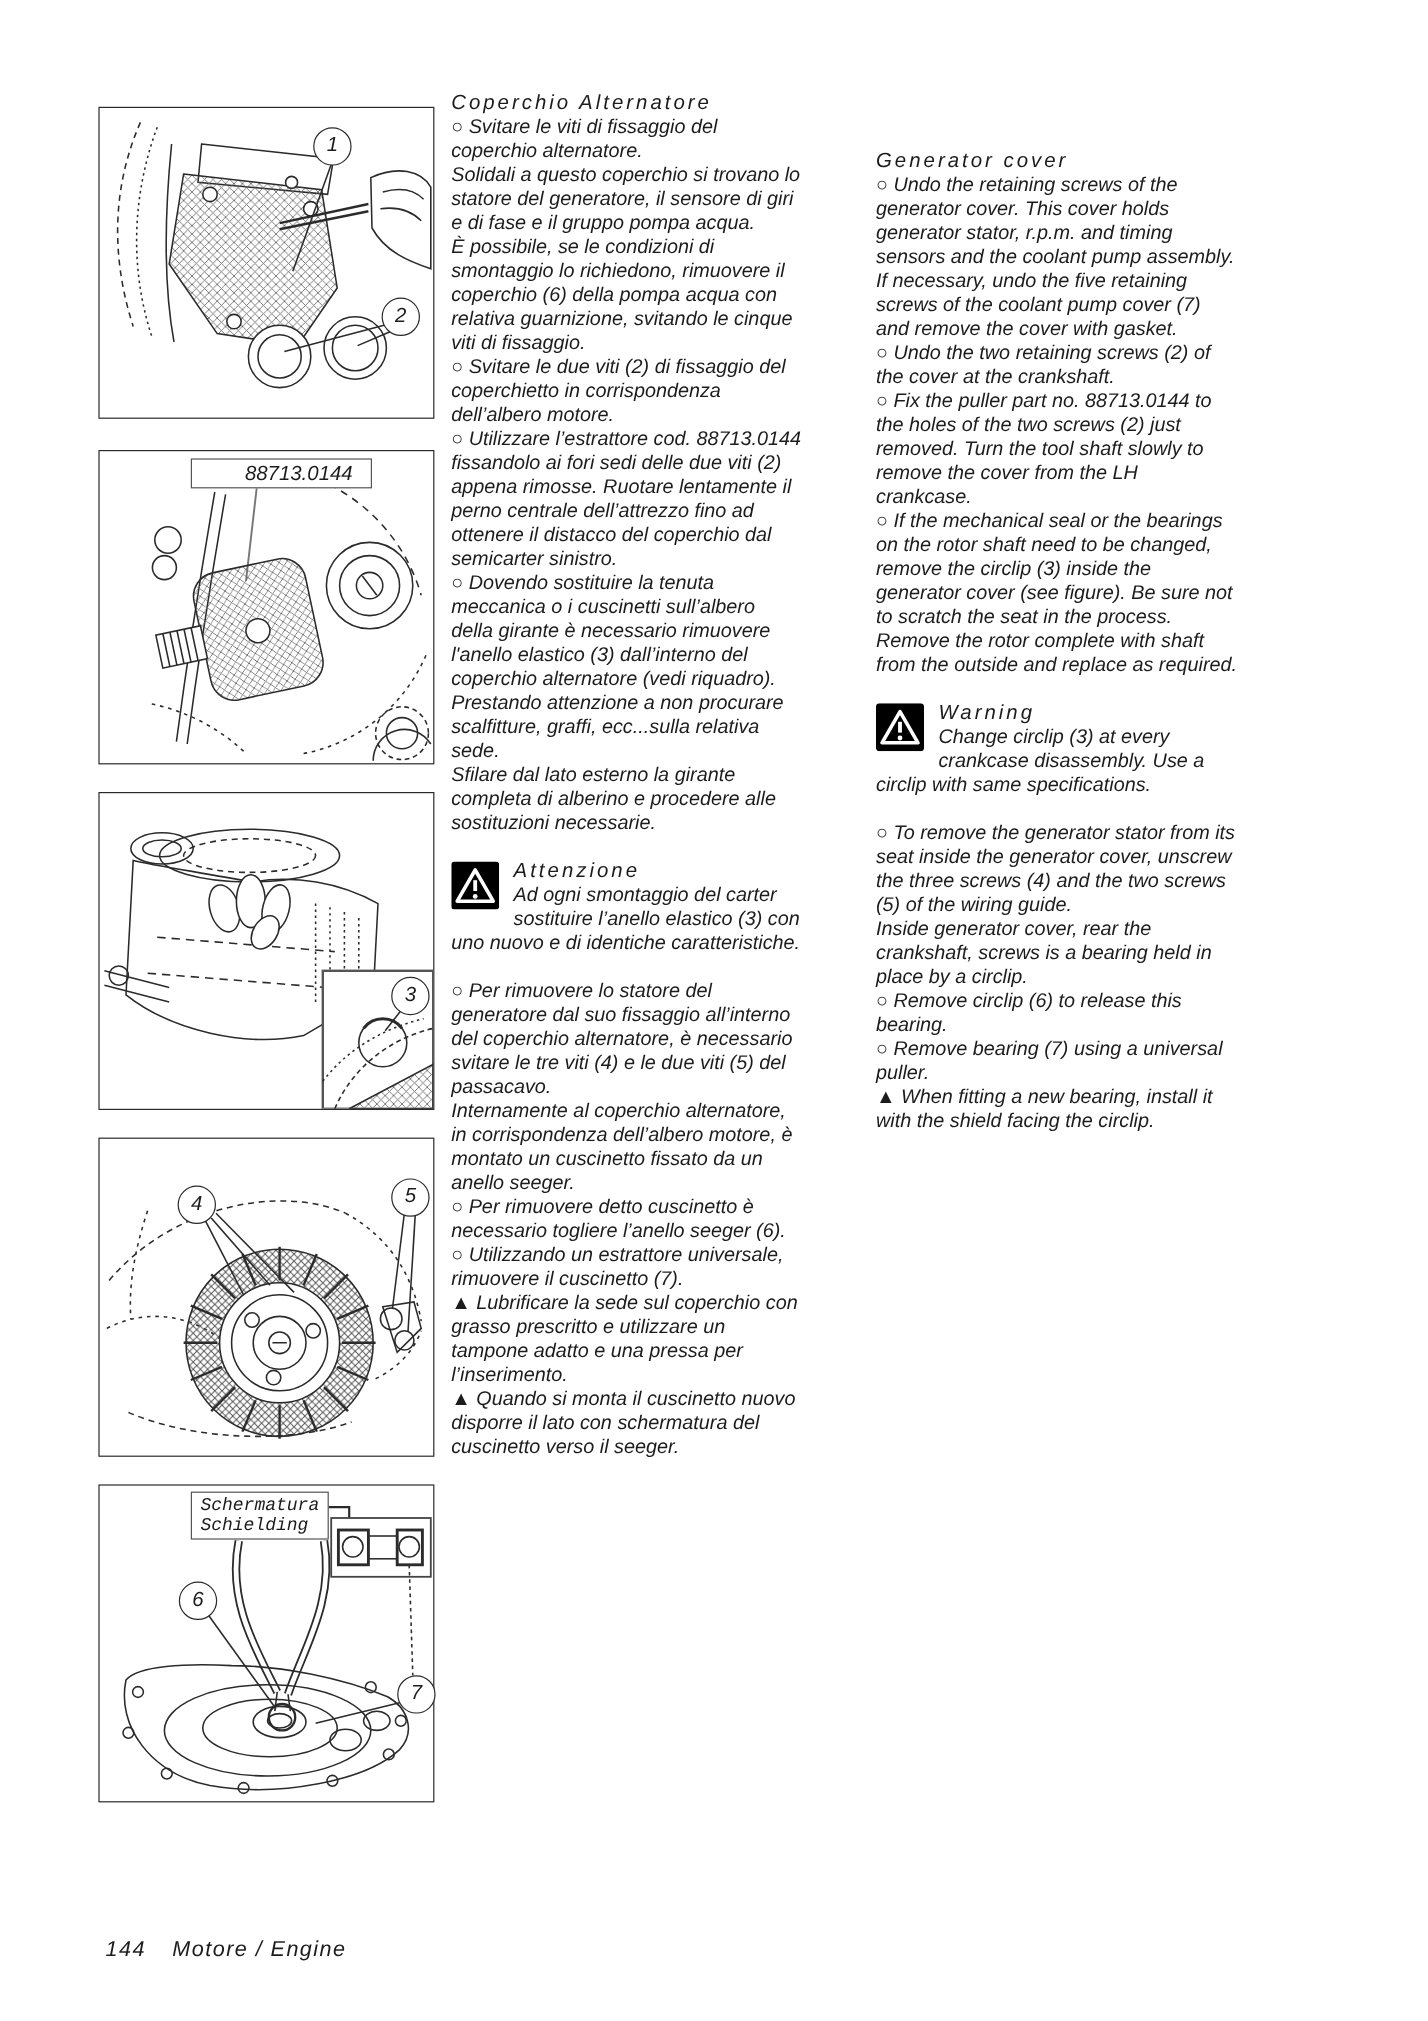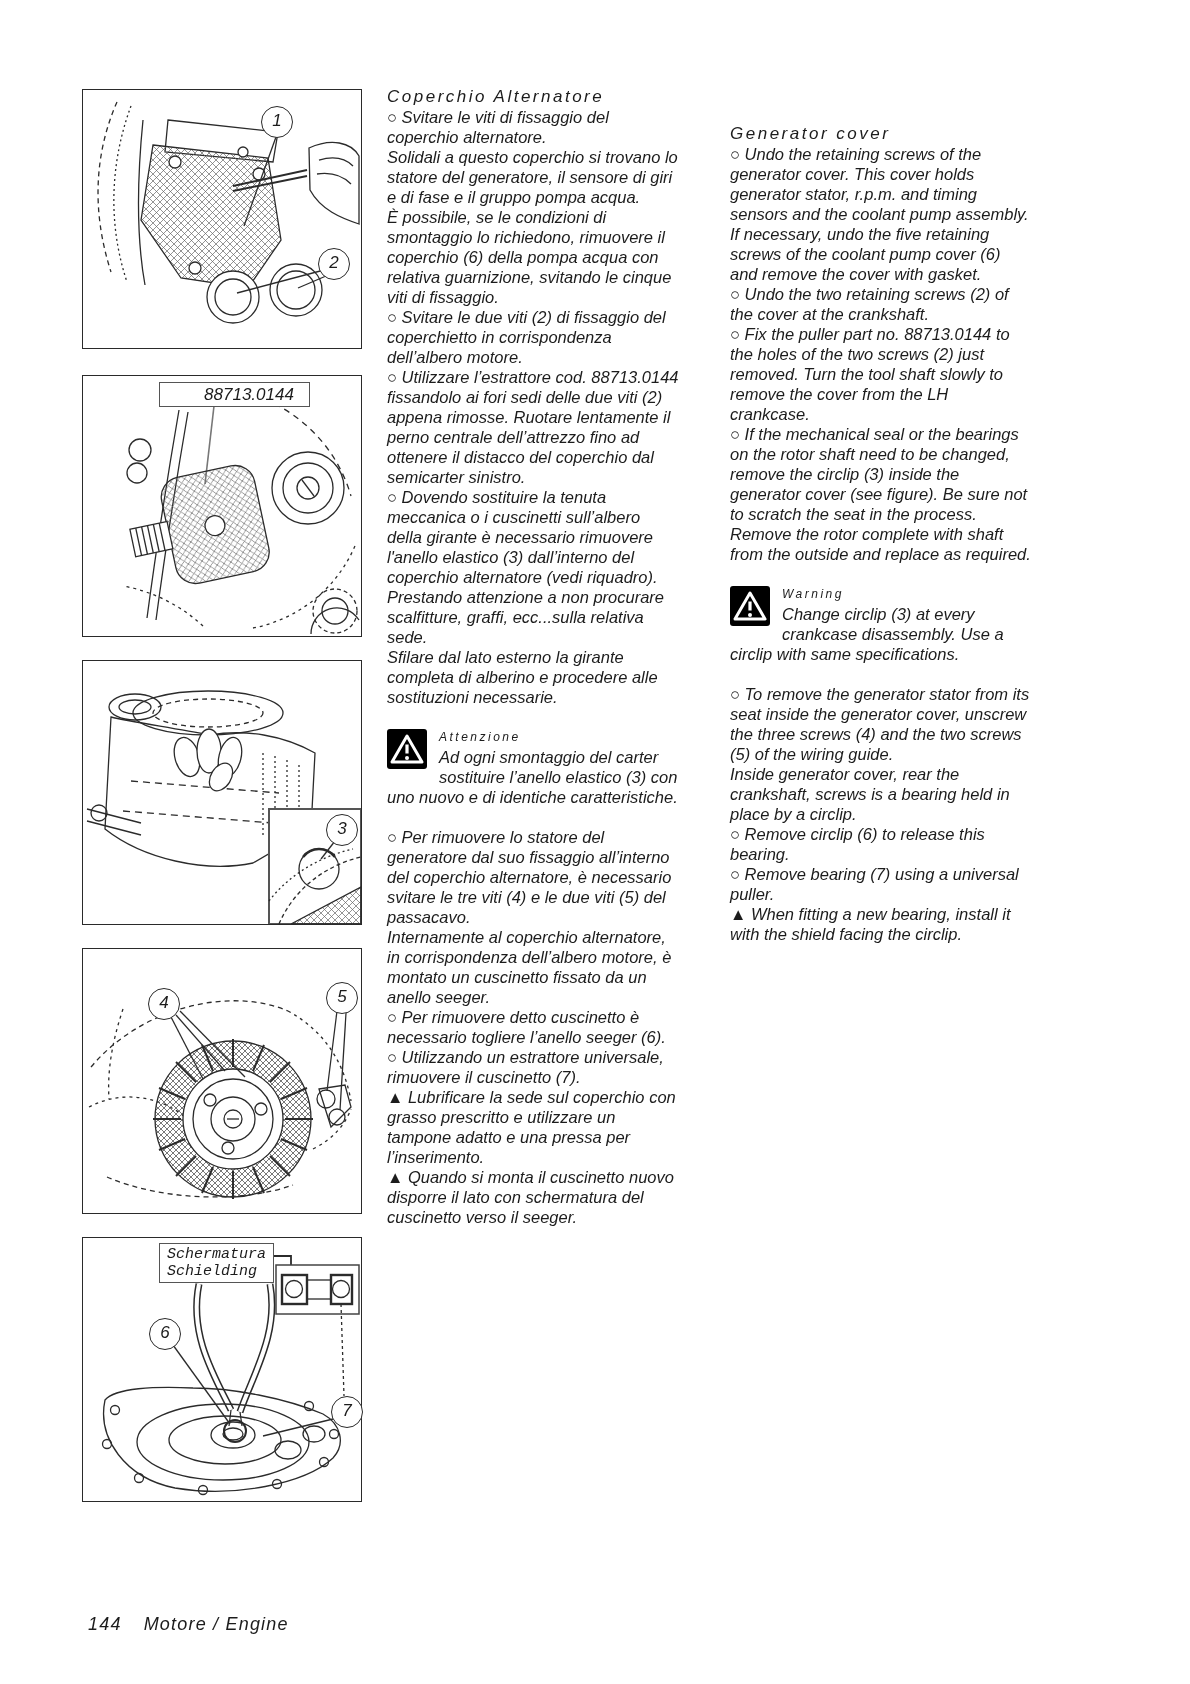--- a/index.html
+++ b/index.html
@@ -16,30 +16,30 @@
   .fig svg{position:absolute;left:0;top:0;width:100%;height:100%;}
 
   .callout{position:absolute;width:30px;height:30px;border:1.6px solid #2a2a2a;border-radius:50%;
            background:#fff;text-align:center;line-height:28px;font-style:italic;font-size:17px;z-index:3;}
   .figtag{position:absolute;border:1.5px solid #555;background:#fff;font-style:italic;
           font-size:15px;line-height:17px;padding:2px 7px;z-index:3;white-space:nowrap;}
   .parttag{text-align:center;font-size:17px;line-height:19px;padding-left:36px;}
 
   
   .col{position:absolute;top:76px;font-style:italic;font-size:16.5px;line-height:20px;}
-  #col-it{left:387px;width:292px;margin-top:11px;}
+  #col-it{left:376px;width:292px;}
   #col-en{left:730px;width:302px;margin-top:48px;}
   .col-heading{font-size:17px;font-weight:normal;letter-spacing:2.5px;margin:0;line-height:20px;}
   .para{margin:0;}
 
   
   .warn{margin:20px 0;overflow:hidden;}
   .warn-icon{float:left;width:40px;height:40px;margin:2px 12px 4px 0;}
   .warn-icon svg{width:40px;height:40px;display:block;}
-  .warn-title{letter-spacing:2.5px;font-size:12px;line-height:20px;}
+  .warn-title{letter-spacing:2.5px;font-size:17px;line-height:20px;}
   .warn-body{line-height:20px;}
 
   .footer{position:absolute;left:88px;top:1614px;font-style:italic;font-size:18px;letter-spacing:1.2px;}
   .footer .num{margin-right:22px;}
 </style>
 </head>
 <body>
 
 <div class="page">
 
@@ -281,21 +281,21 @@
     <p class="para">Internamente al coperchio alternatore, in corrispondenza dell’albero motore, è montato un cuscinetto fissato da un anello seeger.</p>
     <p class="para">○ Per rimuovere detto cuscinetto è necessario togliere l’anello seeger (6).</p>
     <p class="para">○ Utilizzando un estrattore universale, rimuovere il cuscinetto (7).</p>
     <p class="para">▲ Lubrificare la sede sul coperchio con grasso prescritto e utilizzare un tampone adatto e una pressa per l’inserimento.</p>
     <p class="para">▲ Quando si monta il cuscinetto nuovo disporre il lato con schermatura del cuscinetto verso il seeger.</p>
   </div>
 
   <div class="col" id="col-en">
     <h2 class="col-heading">Generator cover</h2>
     <p class="para">○ Undo the retaining screws of the generator cover. This cover holds generator stator, r.p.m. and timing sensors and the coolant pump assembly.</p>
-    <p class="para">If necessary, undo the five retaining screws of the coolant pump cover (6) and remove the cover with gasket.</p>
+    <p class="para">If necessary, undo the five retaining screws of the coolant pump cover (7) and remove the cover with gasket.</p>
     <p class="para">○ Undo the two retaining screws (2) of the cover at the crankshaft.</p>
     <p class="para">○ Fix the puller part no. 88713.0144 to the holes of the two screws (2) just removed. Turn the tool shaft slowly to remove the cover from the LH crankcase.</p>
     <p class="para">○ If the mechanical seal or the bearings on the rotor shaft need to be changed, remove the circlip (3) inside the generator cover (see figure). Be sure not to scratch the seat in the process.</p>
     <p class="para">Remove the rotor complete with shaft from the outside and replace as required.</p>
     <div class="warn">
       <div class="warn-icon">
         <svg viewBox="0 0 40 40">
           <rect width="40" height="40" rx="3" fill="#000"></rect>
           <path d="M20 7 L35 33 L5 33 Z" fill="none" stroke="#fff" stroke-width="3" stroke-linejoin="round"></path>
           <rect x="18.4" y="15.5" width="3.2" height="9" fill="#fff"></rect>

